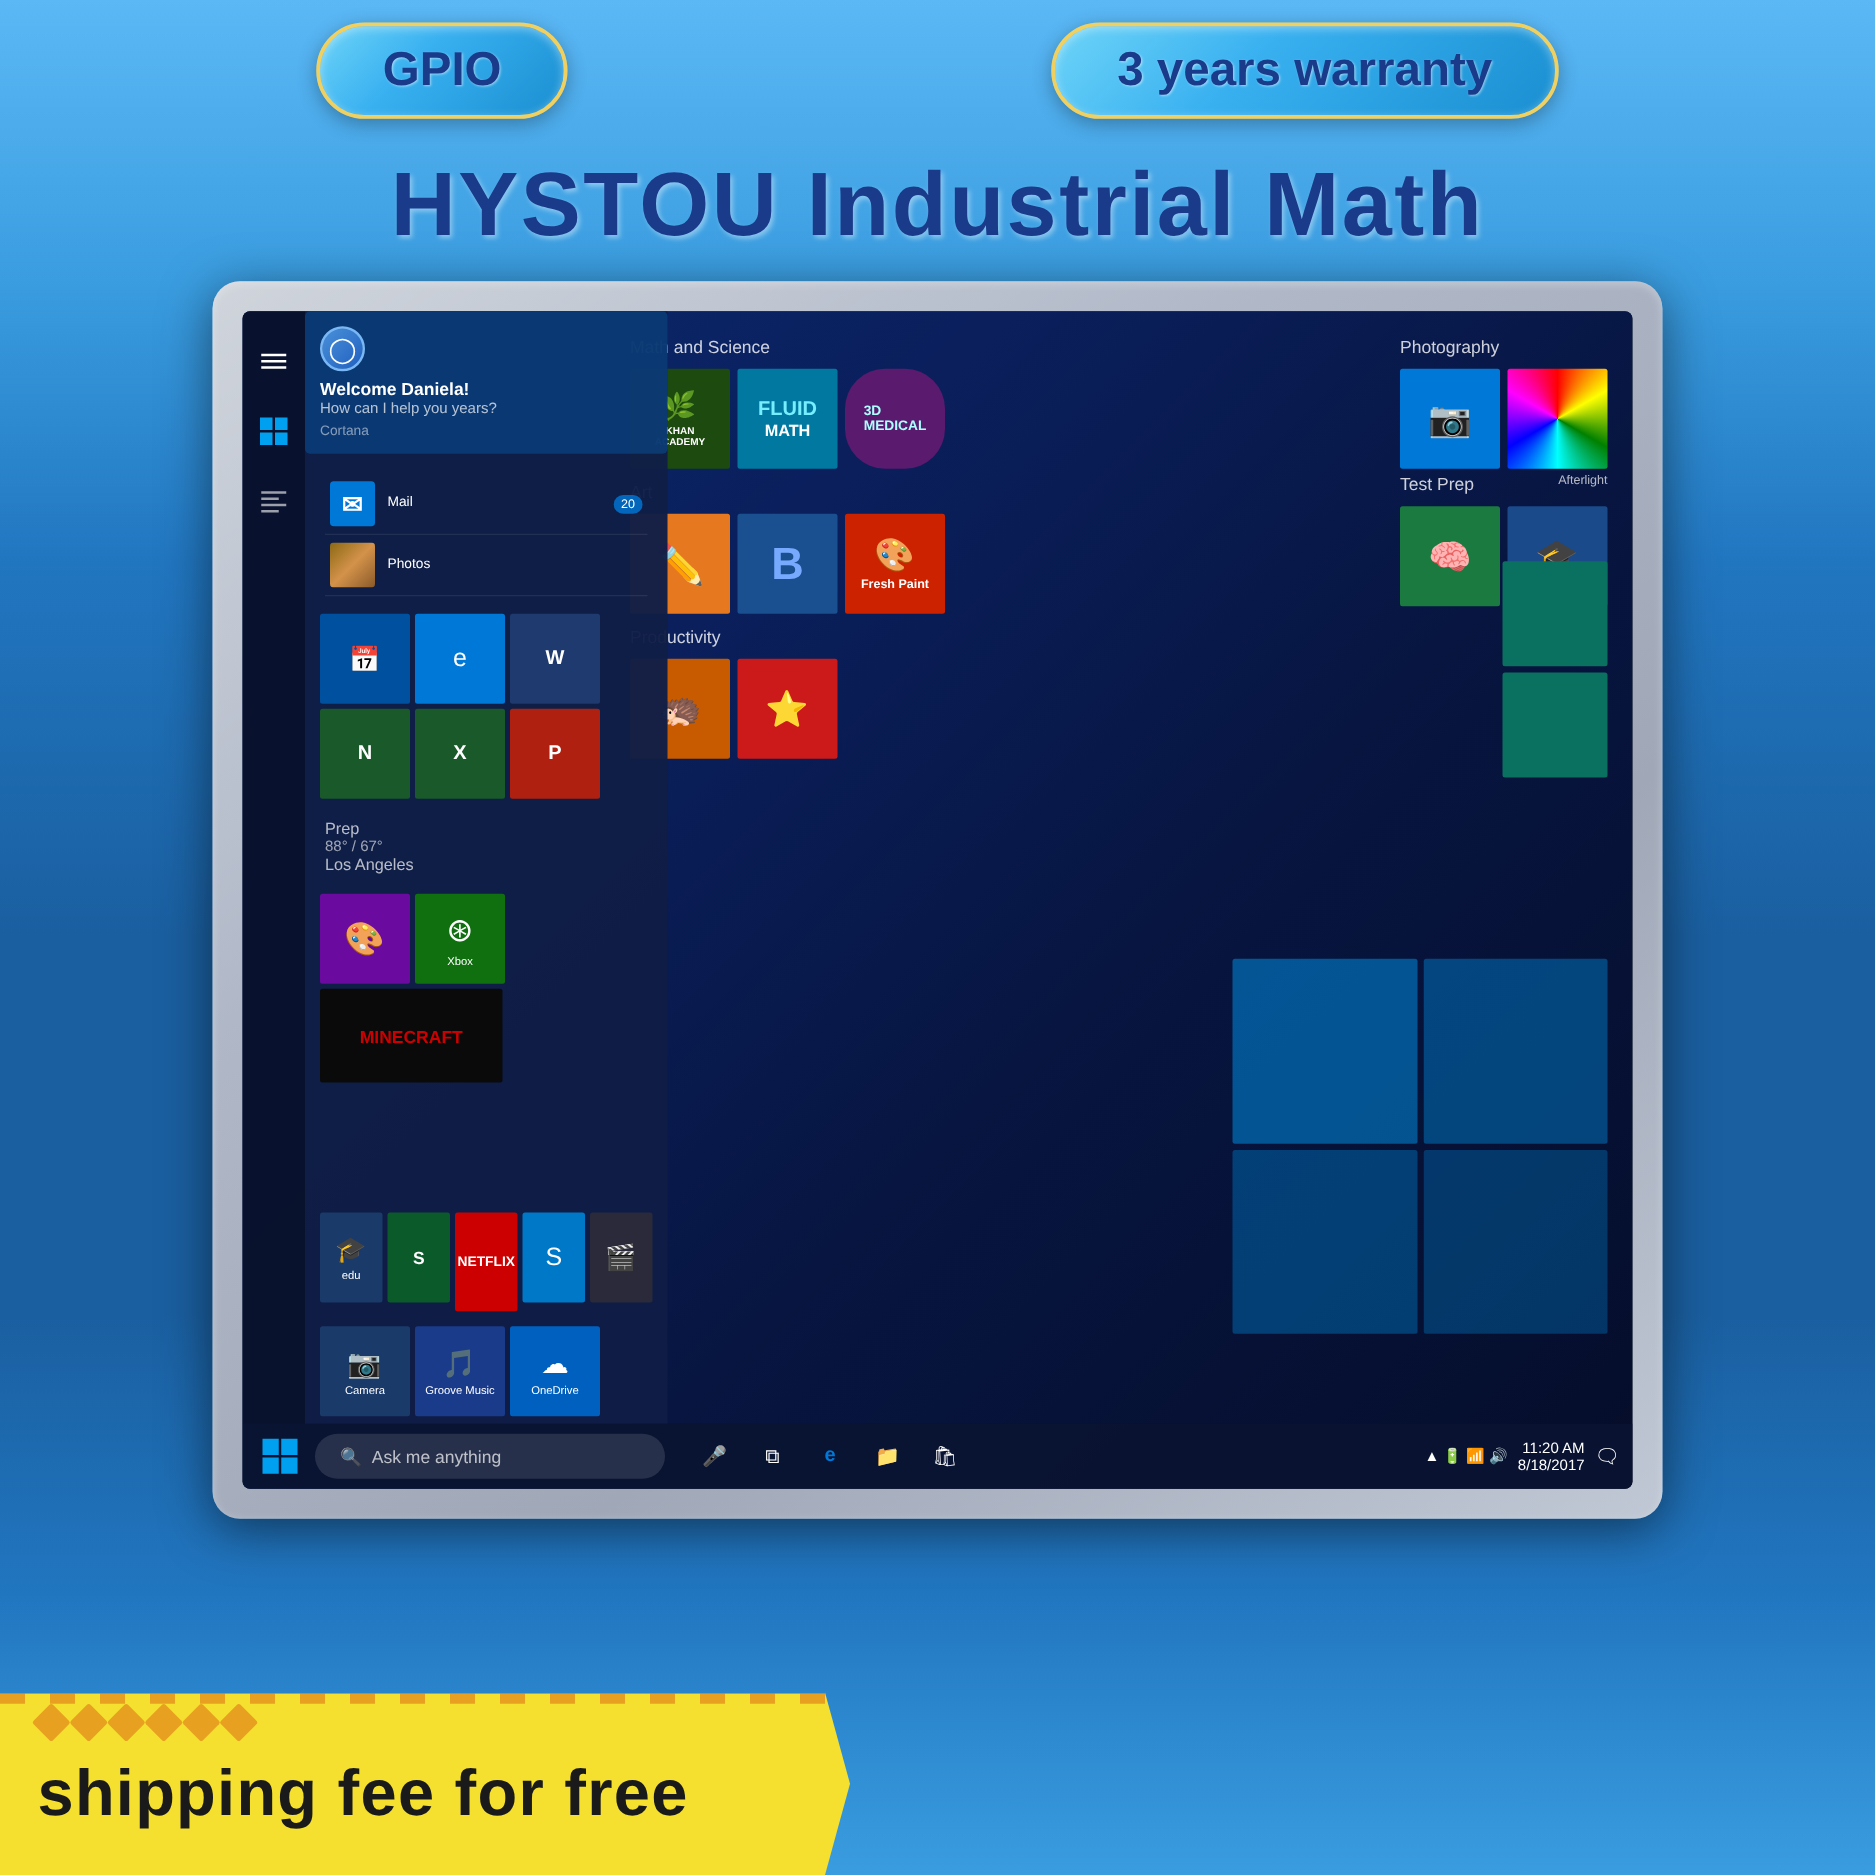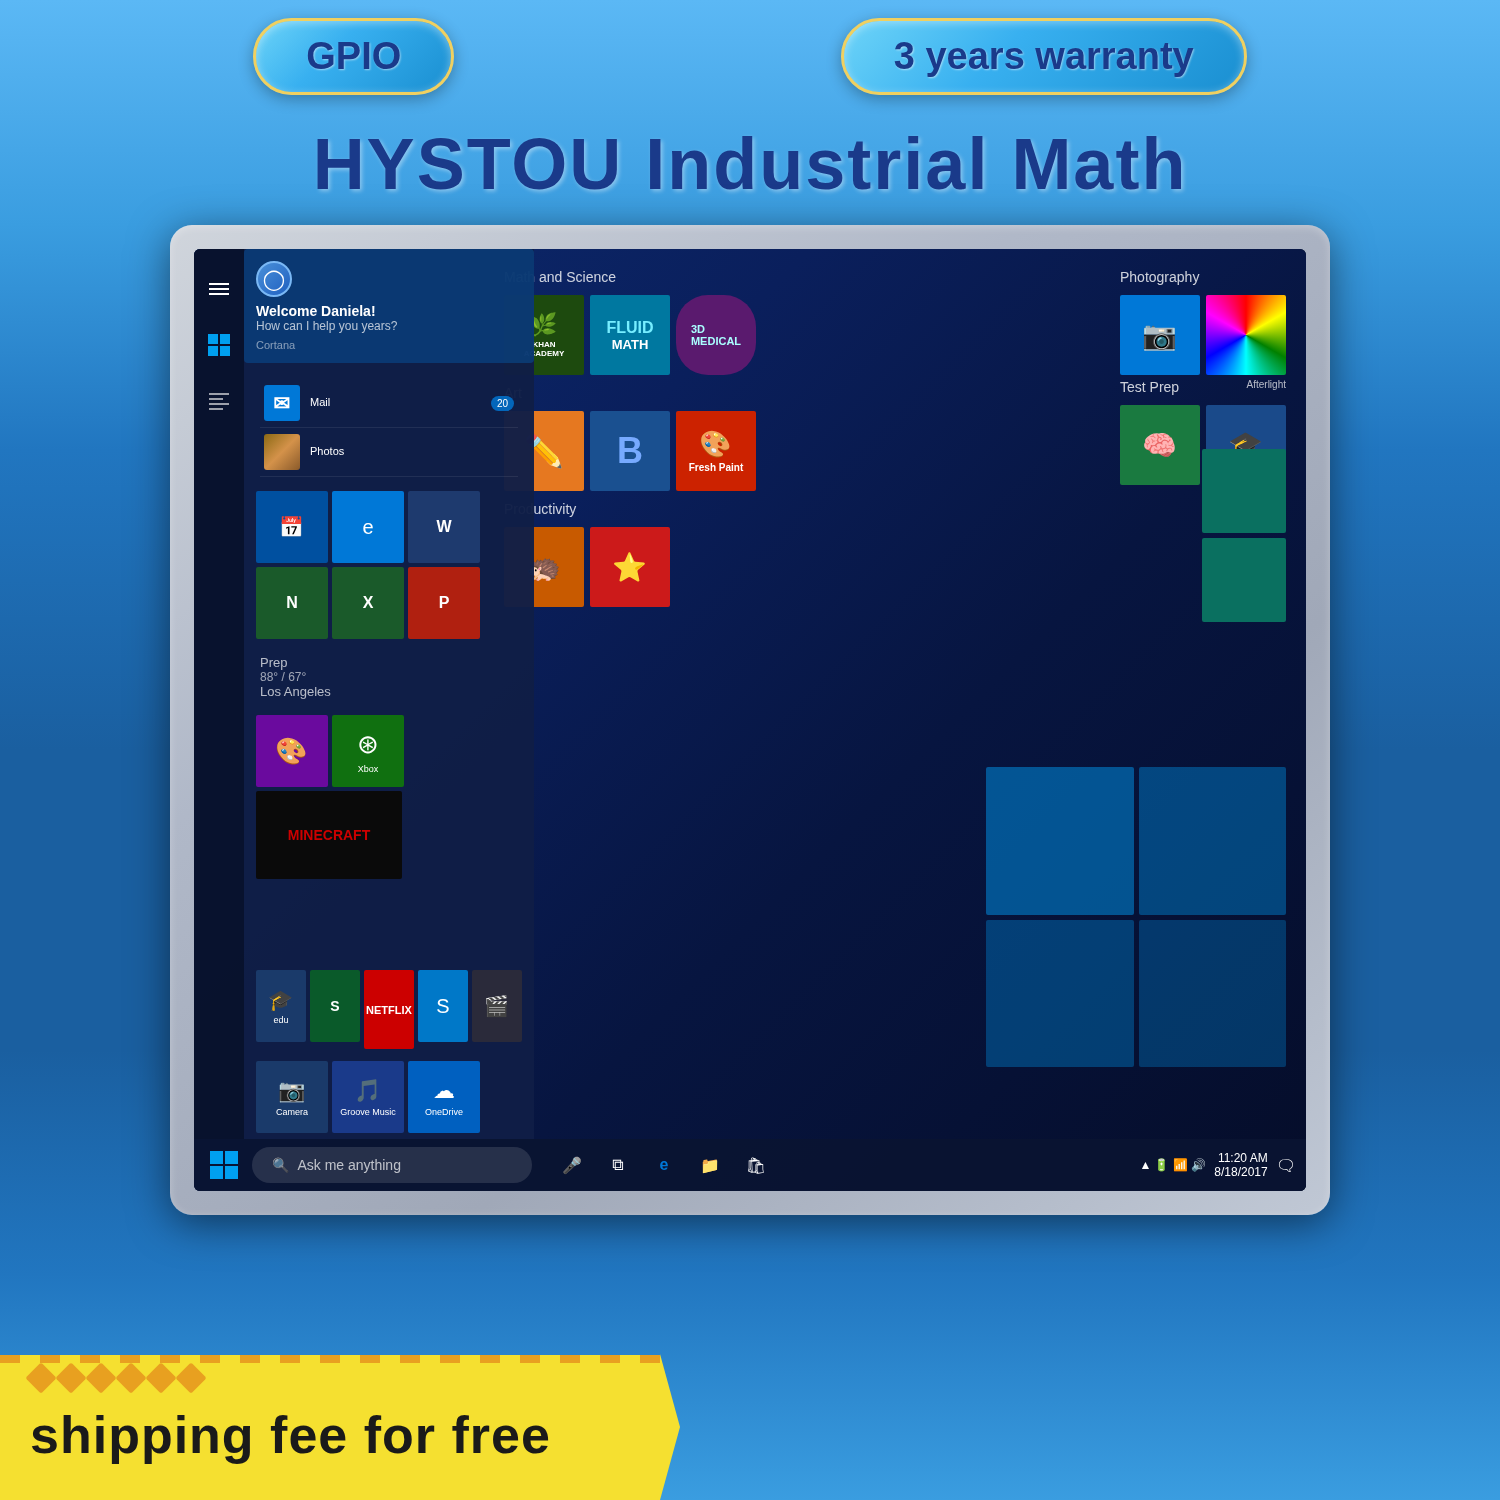--- a/index.html
+++ b/index.html
@@ -453,21 +453,21 @@
           <div class="weather-city">Los Angeles</div>
         </div>
 
         <div style="display:flex;gap:4px;padding:6px 12px;flex-wrap:wrap;">
           <div style="width:72px;height:72px;background:#6a0a9e;border-radius:2px;display:flex;flex-direction:column;align-items:center;justify-content:center;color:white;font-size:9px;gap:4px;">
             <div style="font-size:26px;">🎨</div>
           </div>
           <div style="width:72px;height:72px;background:#107010;border-radius:2px;display:flex;flex-direction:column;align-items:center;justify-content:center;color:white;font-size:9px;gap:4px;">
             <div style="font-size:26px;">⊛</div>Xbox
           </div>
-          <div style="width:146px;height:88px;background:#0a0a0a;border-radius:2px;display:flex;align-items:center;justify-content:center;color:#cc0000;font-size:14px;font-weight:bold;">MINECRAFT</div>
+          <div style="width:146px;height:75px;background:#0a0a0a;border-radius:2px;display:flex;align-items:center;justify-content:center;color:#cc0000;font-size:14px;font-weight:bold;">MINECRAFT</div>
         </div>
 
         <div style="display:flex;gap:4px;padding:6px 12px;margin-top:auto;">
           <div style="width:72px;height:72px;background:#1a3a6a;border-radius:2px;display:flex;flex-direction:column;align-items:center;justify-content:center;color:white;font-size:9px;gap:3px;">
             <div style="font-size:20px;">🎓</div>edu
           </div>
           <div style="width:72px;height:72px;background:#0a5a2a;border-radius:2px;display:flex;flex-direction:column;align-items:center;justify-content:center;color:white;font-size:14px;font-weight:bold;gap:3px;">S</div>
           <div style="width:72px;height:79px;background:#cc0000;border-radius:2px;display:flex;align-items:center;justify-content:center;color:white;font-size:11px;font-weight:bold;">NETFLIX</div>
           <div style="width:72px;height:72px;background:#0078c8;border-radius:2px;display:flex;flex-direction:column;align-items:center;justify-content:center;color:white;font-size:9px;gap:3px;">
             <div style="font-size:20px;">S</div>

